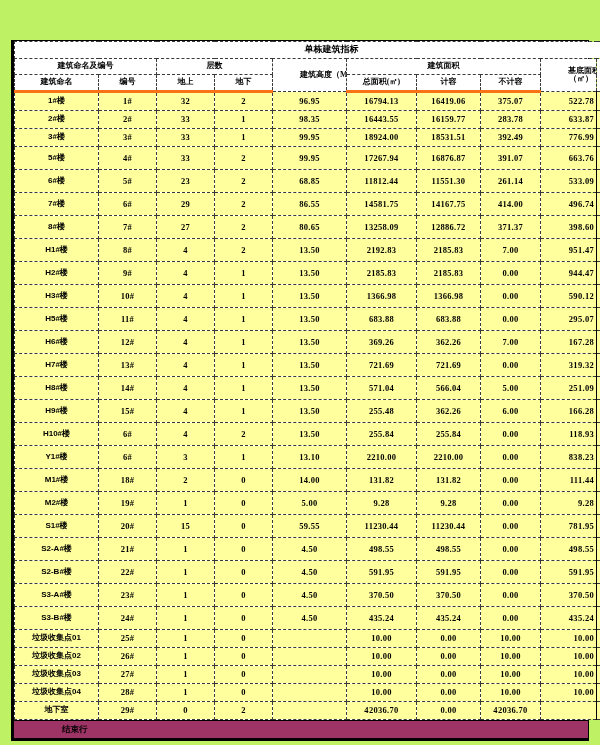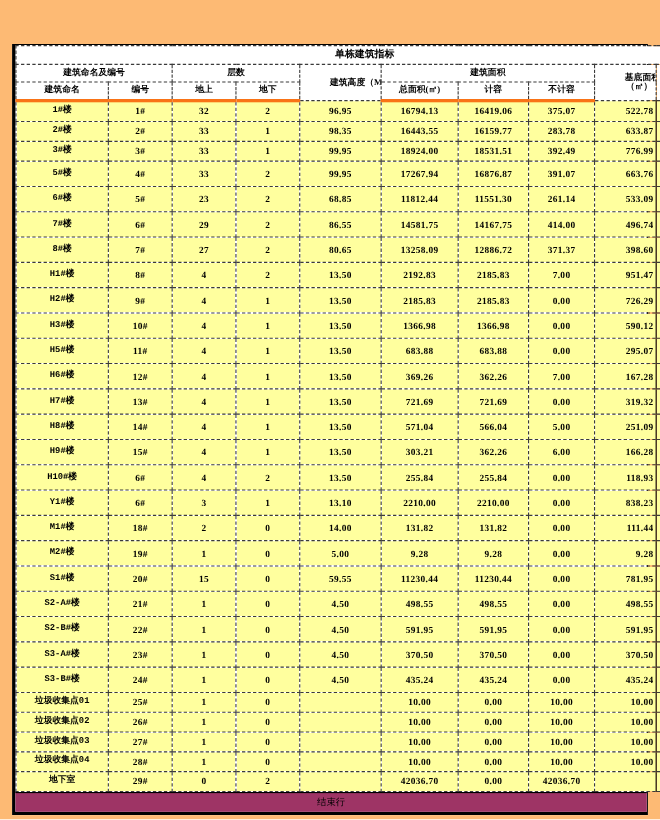--- a/index.html
+++ b/index.html
@@ -5,21 +5,21 @@
 <style>
   html,body{margin:0;padding:0;background:#ffffff;}
   body{
     width:600px;height:745px;
     font-family:"Liberation Sans","DejaVu Sans",sans-serif;
     -webkit-font-smoothing:none;
   }
   #sheet{
     position:relative;
     width:600px;height:745px;
-    background:#fdba74;
+    background:#bef264;
     box-sizing:border-box;
   }
   #tablewrap{
     position:absolute;
     left:11px;top:40px;
     width:578px;
     border-left:3px solid #000;
     border-right:1px solid #000;
     border-top:1px solid #000;
     border-bottom:3px solid #000;
@@ -60,36 +60,37 @@
   .hdr .tall{height:30px;padding-left:27px;}
   
   tr.data td{
     background:#ffff9e;
     height:17px;
     font-size:8px;
   }
   tr.data.tallrow td{height:22px;}
   tr.data td.name{font-size:8px;}
   tr.data td.num{font-family:"Liberation Serif","DejaVu Serif",serif;font-size:8.5px;letter-spacing:0.3px;}
-  tr.data td.name{font-family:Liberation Mono, monospace;}
+  tr.data td.name{font-family:Liberation Sans, sans-serif;}
   .hdr td, .title-row td{font-family:"Liberation Serif","DejaVu Serif",serif;}
   
   .solid-bottom td{border-bottom:3px solid #f97316;}
   .solid-right{border-right:1px solid #000 !important;text-align:right;}
   
   .footer-bar{
     background:#9e3465;
     color:#000;
     height:17px;
     line-height:17px;
-    text-align:center;
+    text-align:left;
     font-size:8.5px;
-    font-weight:normal;
+    font-weight:bold;
     font-family:"Liberation Serif","DejaVu Serif",serif;
     border-top:1px solid #000;
+    padding-left:48px;
   }
   col.c0{width:84px;}
   col.c1{width:58px;}
   col.c2{width:58px;}
   col.c3{width:58px;}
   col.c4{width:74px;}
   col.c5{width:70px;}
   col.c6{width:64px;}
   col.c7{width:60px;}
   col.c8{width:56px;}
@@ -237,21 +238,21 @@
           </tr>
           <tr class="data tallrow">
             <td class="name">H2#楼</td>
             <td class="num">9#</td>
             <td class="num">4</td>
             <td class="num">1</td>
             <td class="num">13.50</td>
             <td class="num">2185.83</td>
             <td class="num">2185.83</td>
             <td class="num">0.00</td>
-            <td class="num solid-right">726.29</td>
+            <td class="num solid-right">944.47</td>
             <td class="num">1301.80</td>
           </tr>
           <tr class="data tallrow">
             <td class="name">H3#楼</td>
             <td class="num">10#</td>
             <td class="num">4</td>
             <td class="num">1</td>
             <td class="num">13.50</td>
             <td class="num">1366.98</td>
             <td class="num">1366.98</td>
@@ -306,21 +307,21 @@
             <td class="num">5.00</td>
             <td class="num solid-right">251.09</td>
             <td class="num">1301.80</td>
           </tr>
           <tr class="data tallrow">
             <td class="name">H9#楼</td>
             <td class="num">15#</td>
             <td class="num">4</td>
             <td class="num">1</td>
             <td class="num">13.50</td>
-            <td class="num">303.21</td>
+            <td class="num">255.48</td>
             <td class="num">362.26</td>
             <td class="num">6.00</td>
             <td class="num solid-right">166.28</td>
             <td class="num">1301.80</td>
           </tr>
           <tr class="data tallrow">
             <td class="name">H10#楼</td>
             <td class="num">6#</td>
             <td class="num">4</td>
             <td class="num">2</td>

